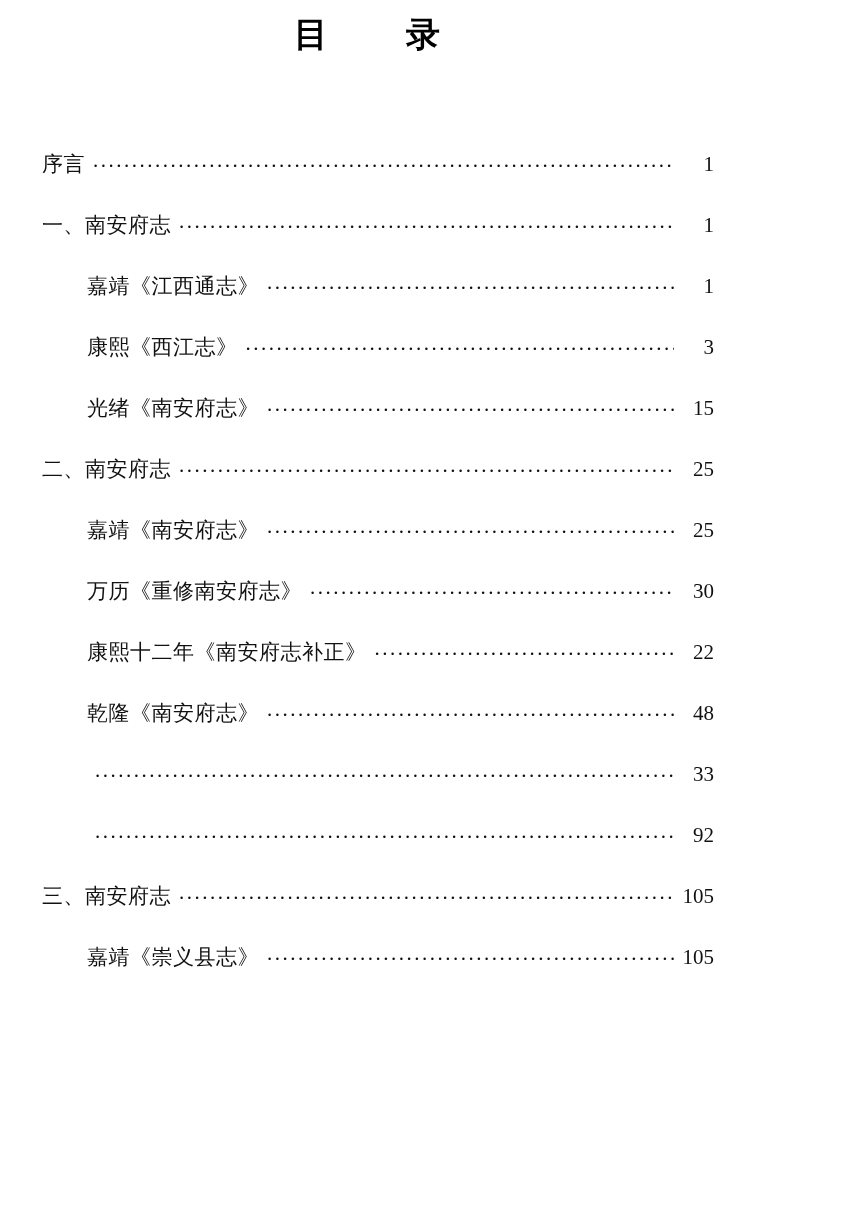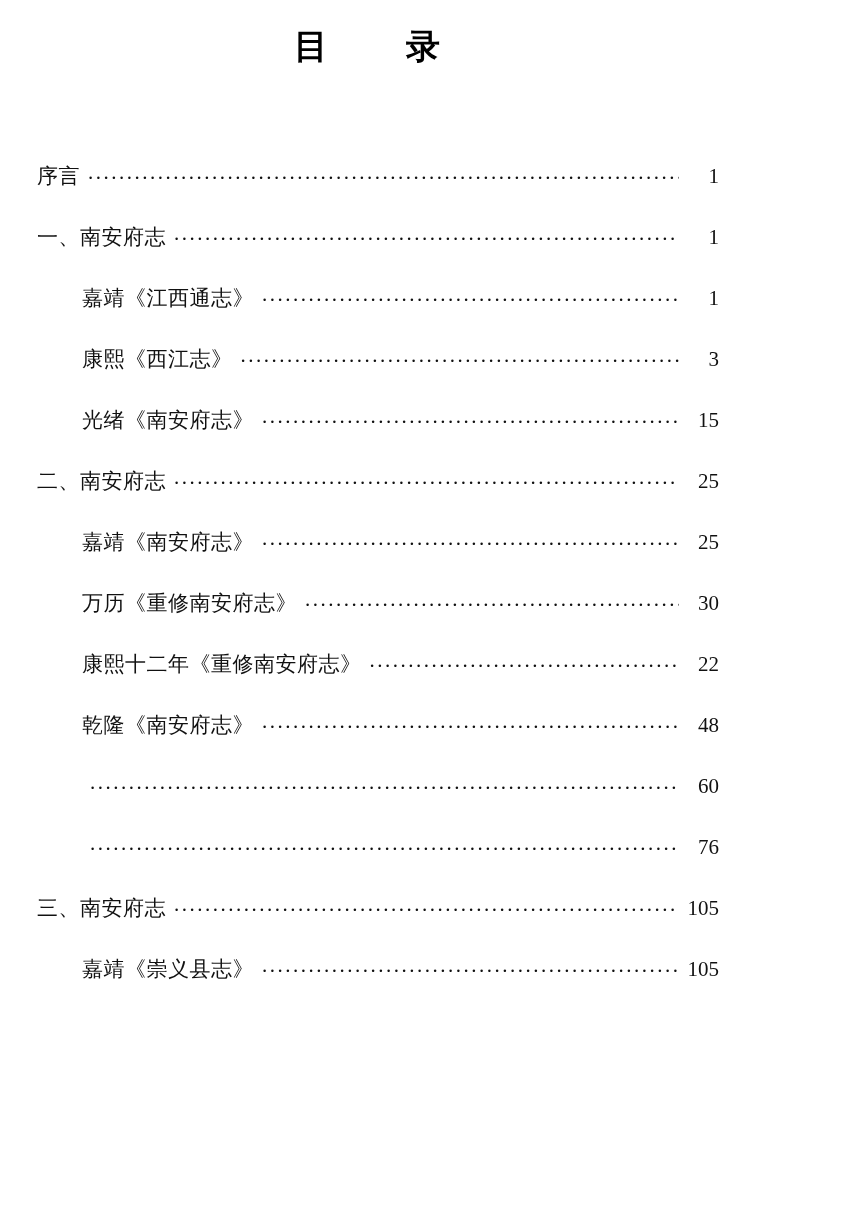--- a/index.html
+++ b/index.html
@@ -12,35 +12,35 @@
     height: 1214px;
     font-family: "Liberation Serif", "DejaVu Serif", serif;
     color: #111111;
     position: relative;
     overflow: hidden;
   }
   .page {
     width: 756px;
     height: 1214px;
     box-sizing: border-box;
-    padding: 12px;
+    padding: 0;
     position: relative;
   }
   .toc-title {
     text-align: center;
     font-family: "DejaVu Sans", "Liberation Sans", sans-serif;
     font-weight: bold;
     font-size: 34px;
     letter-spacing: 22px;
     padding-top: 12px;
     margin: 0;
     color: #000000;
   }
   .toc-list {
-    margin: 0;
+    margin: 17px;
     padding: 0;
     list-style: none;
     margin-top: 92px;
   }
   .toc-row {
     display: flex;
     align-items: flex-end;
     font-size: 21px;
     line-height: 1;
     color: #111111;
@@ -123,36 +123,36 @@
         <span class="toc-label">嘉靖《南安府志》</span>
         <span class="toc-dots"></span>
         <span class="toc-page">25</span>
       </li>
       <li class="toc-row level-2">
         <span class="toc-label">万历《重修南安府志》</span>
         <span class="toc-dots"></span>
         <span class="toc-page">30</span>
       </li>
       <li class="toc-row level-2">
-        <span class="toc-label">康熙十二年《重修南安府志》</span>
+        <span class="toc-label">康熙十二年《南安府志补正》</span>
         <span class="toc-dots"></span>
         <span class="toc-page">22</span>
       </li>
       <li class="toc-row level-2">
         <span class="toc-label">乾隆《南安府志》</span>
         <span class="toc-dots"></span>
         <span class="toc-page">48</span>
       </li>
       <li class="toc-row level-2">
         <span class="toc-dots"></span>
-        <span class="toc-page">60</span>
+        <span class="toc-page">33</span>
       </li>
       <li class="toc-row level-2">
         <span class="toc-dots"></span>
-        <span class="toc-page">76</span>
+        <span class="toc-page">92</span>
       </li>
       <li class="toc-row level-1">
         <span class="toc-label">三、南安府志</span>
         <span class="toc-dots"></span>
         <span class="toc-page">105</span>
       </li>
       <li class="toc-row level-2">
         <span class="toc-label">嘉靖《崇义县志》</span>
         <span class="toc-dots"></span>
         <span class="toc-page">105</span>

